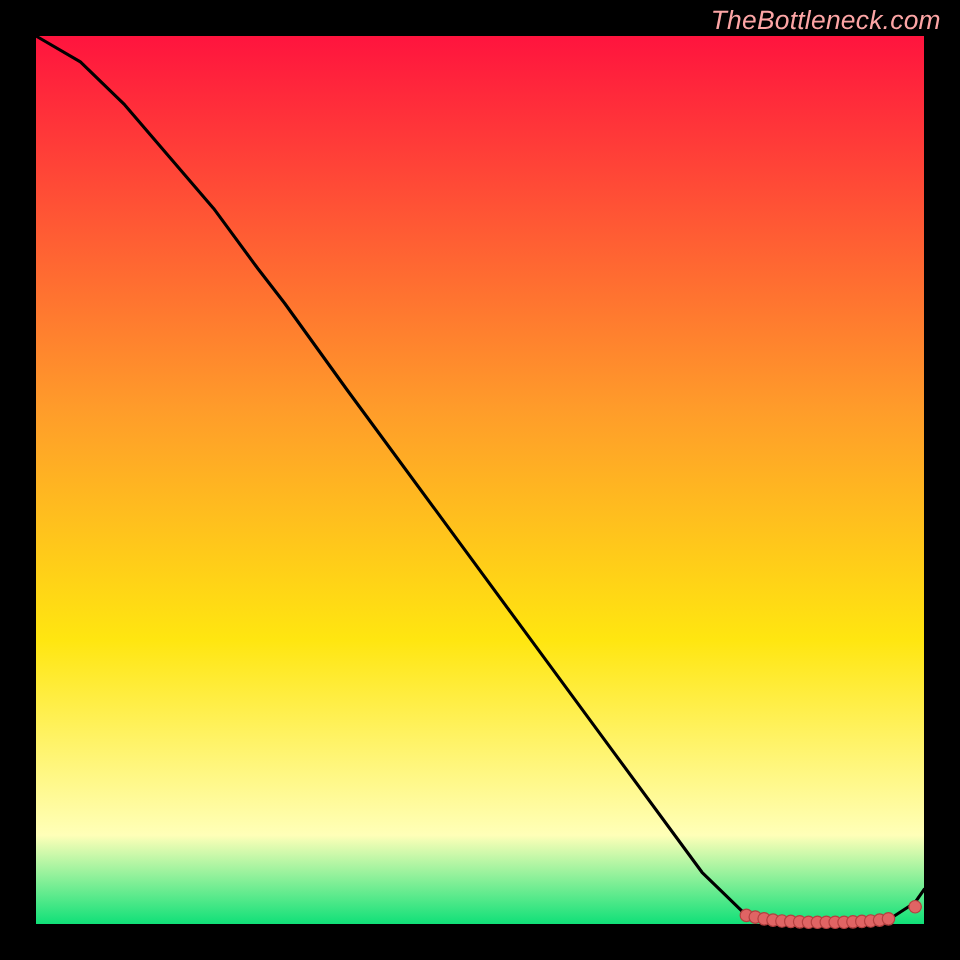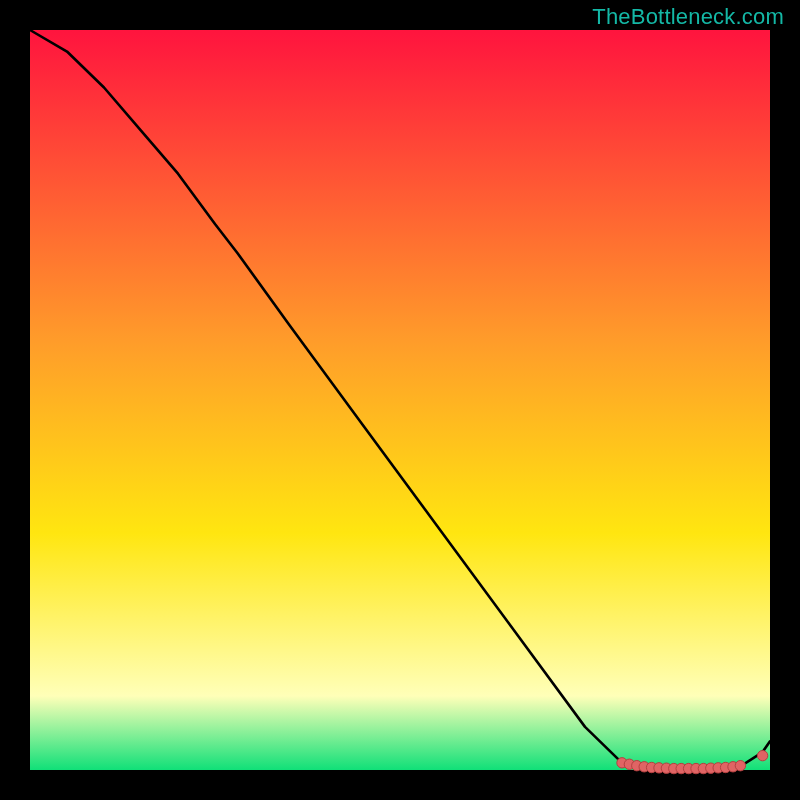--- a/index.html
+++ b/index.html
@@ -9,23 +9,24 @@
     width: 800px;
     height: 800px;
     background: #000;
   }
   .watermark {
     position: absolute;
     top: 4px;
     right: 16px;
     font-family: Arial, Helvetica, sans-serif;
     font-size: 22px;
-    color: #14b8a6;
+    color: #fca5a5;
     font-weight: 500;
     letter-spacing: 0.2px;
+    font-style: italic;
   }
   .plot-region {
     position: absolute;
     left: 30px;
     top: 30px;
     width: 740px;
     height: 740px;
   }
   .gradient {
     position: absolute;

